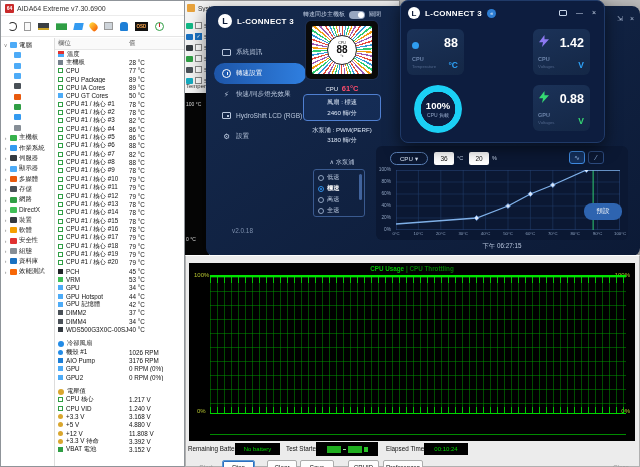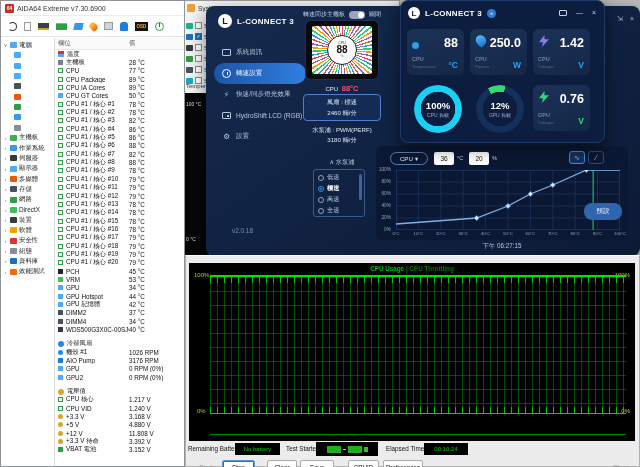--- a/index.html
+++ b/index.html
@@ -648,21 +648,21 @@
       <div class="lcd-screen">
         <div class="lcd-circle">
           <span class="lcd-cpu">CPU</span>
           <span class="lcd-val">88</span>
           <span class="lcd-unit">°c</span>
         </div>
       </div>
     </div>
     <div class="lc-temp">
       <span>CPU</span>
-      <b>88°C</b>
+      <b>61°C</b>
     </div>
     <div class="fan-box">
       <span>風扇 : 標速</span>
       <span>2460 轉/分</span>
     </div>
     <div class="pump-lines">
       <div>水泵浦 : PWM(PERF)</div>
       <div>3180 轉/分</div>
     </div>
     <div class="pump-head">∧ 水泵浦</div>
@@ -767,54 +767,40 @@
       <span>×</span>
     </div>
 
     <div class="card" id="c1">
       <span class="cico i-thermo"></span>
       <span class="cv">88</span>
       <span class="cl1">CPU</span>
       <span class="cl2">Temperature</span>
       <span class="cu blue">°C</span>
     </div>
-    <div class="card" id="c2">
-      <span class="cico i-flame"></span>
-      <span class="cv">250.0</span>
-      <span class="cl1">CPU</span>
-      <span class="cl2">Powers</span>
-      <span class="cu blue">W</span>
-    </div>
     <div class="card" id="c3">
       <span class="cico i-bolt purple"></span>
       <span class="cv">1.42</span>
       <span class="cl1">CPU</span>
       <span class="cl2">Voltages</span>
       <span class="cu blue">V</span>
     </div>
     <div class="card" id="c4">
       <span class="cico i-bolt greenbg"></span>
-      <span class="cv">0.76</span>
+      <span class="cv">0.88</span>
       <span class="cl1">GPU</span>
       <span class="cl2">Voltages</span>
       <span class="cu green">V</span>
     </div>
 
     <div class="gauge" id="g1">
       <div class="garc" style="background: conic-gradient(rgb(27, 208, 245) 0deg, rgb(27, 208, 245) 360deg, rgb(22, 48, 92) 360deg, rgb(22, 48, 92) 360deg);"></div>
       <div class="ginner">
         <span class="gv">100%</span>
         <span class="gl">CPU 負載</span>
-      </div>
-    </div>
-    <div class="gauge" id="g2">
-      <div class="garc" style="background: conic-gradient(from -30deg, rgb(53, 217, 115) 0deg, rgb(53, 217, 115) 43.2deg, rgb(22, 48, 92) 43.2deg, rgb(22, 48, 92) 360deg);"></div>
-      <div class="ginner">
-        <span class="gv">12%</span>
-        <span class="gl">GPU 負載</span>
       </div>
     </div>
   </div>
 
   <div id="stress">
     <div class="st-graph">
       <div class="st-title">
         <span>CPU Usage</span>
         <span class="dim"> </span><span class="dim">|</span><span class="dim"> </span>
         <span class="dim">CPU Throttling</span>

